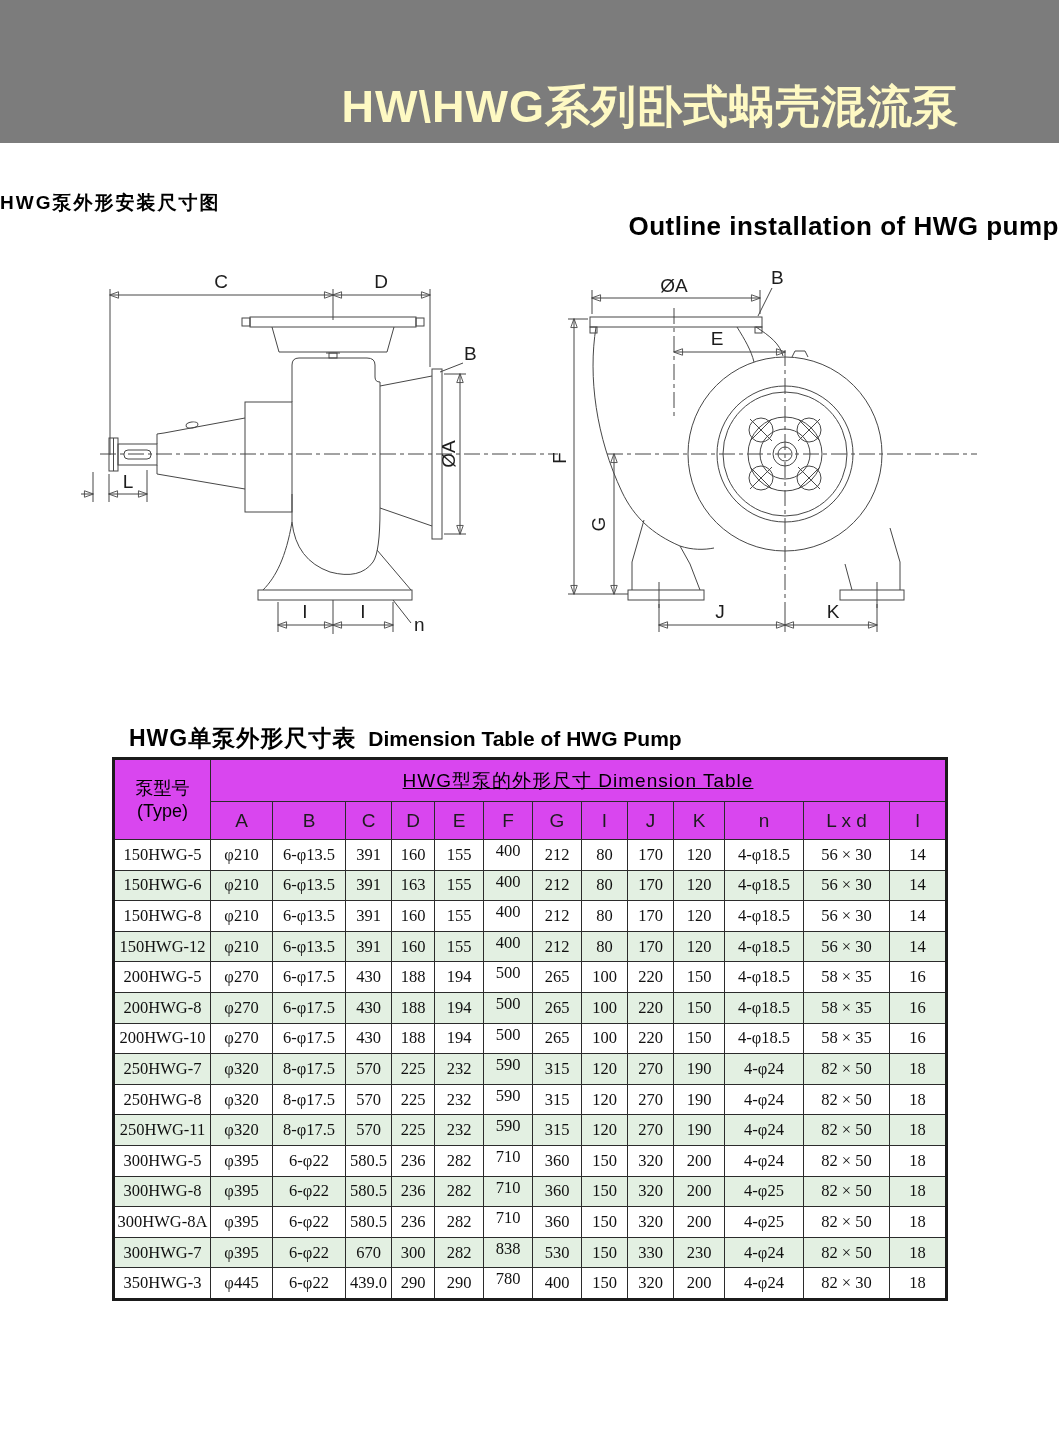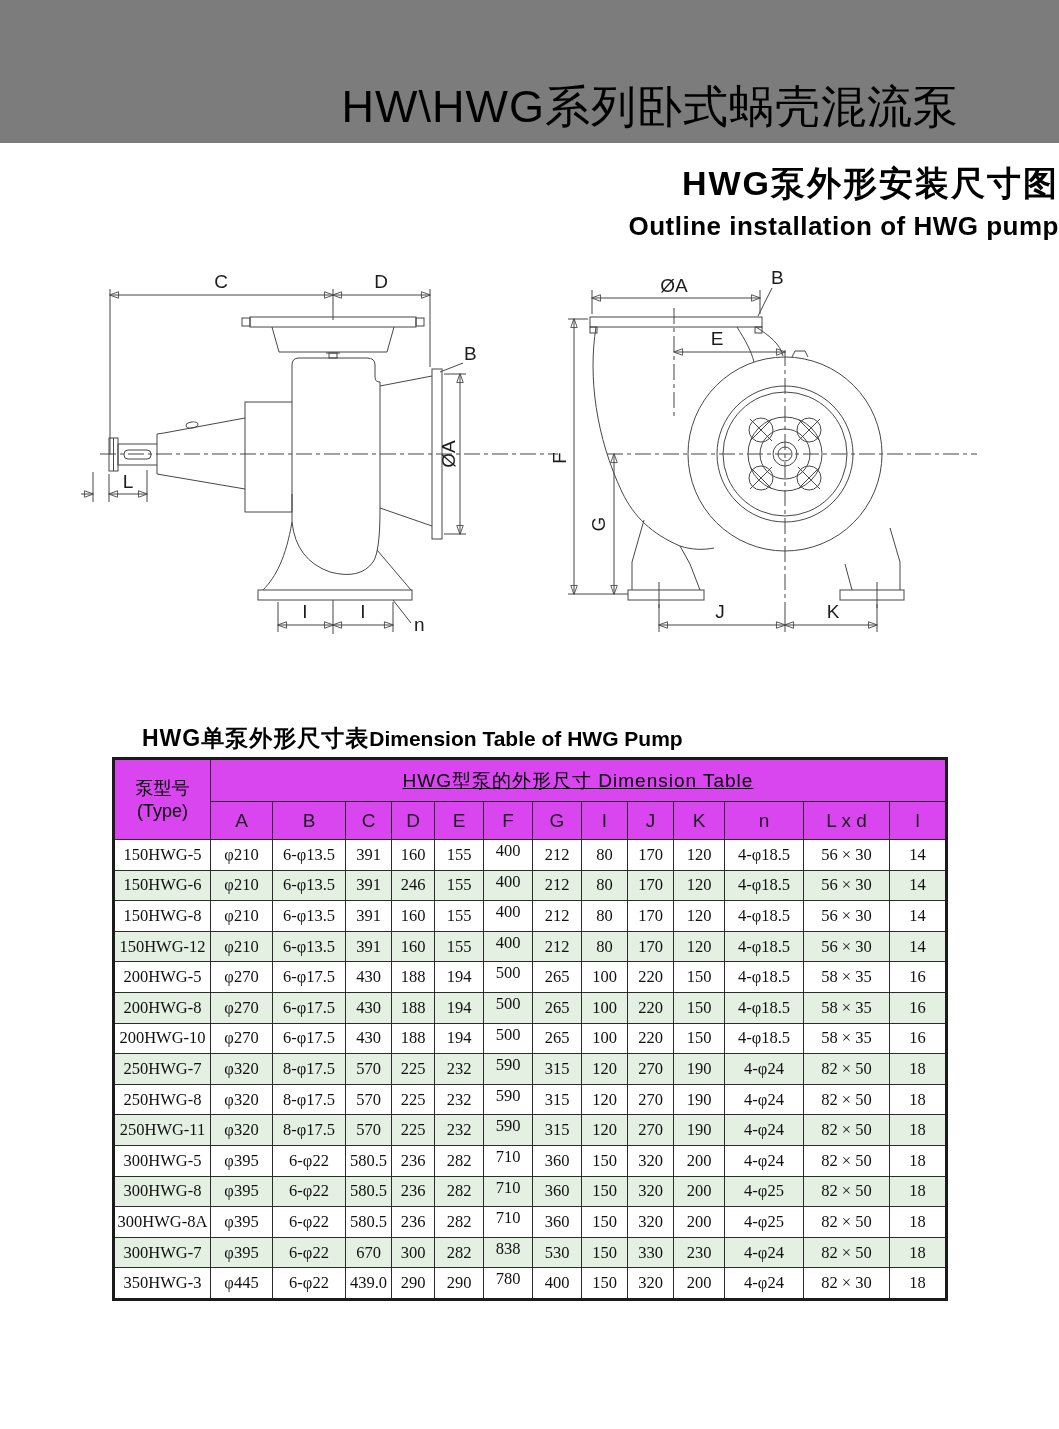--- a/index.html
+++ b/index.html
@@ -6,40 +6,40 @@
   body{
     width:1059px;height:1429px;position:relative;background:#ffffff;
     font-family:"Liberation Sans","DejaVu Sans",sans-serif;overflow:hidden;color:#000;
   }
   
   .banner{
     position:absolute;left:0;top:0;width:1059px;height:143px;background:#7c7c7c;
     display:flex;align-items:flex-end;justify-content:flex-end;
     padding:0 100px 6px 0;box-sizing:border-box;
   }
-  .banner-title{color:#000000;font-weight:normal;font-size:45px;letter-spacing:1px;white-space:nowrap;}
+  .banner-title{color:#fef9c3;font-weight:bold;font-size:45px;letter-spacing:1px;white-space:nowrap;}
   
-  .sub-zh{position:absolute;top:161px;left:0;width:100%;text-align:right;
-          font-size:34px;font-weight:bold;letter-spacing:2px;}
+  .sub-zh{position:absolute;top:190px;left:0;width:100%;text-align:left;
+          font-size:19px;font-weight:bold;letter-spacing:2px;}
   .sub-en{position:absolute;top:211px;left:0;width:100%;text-align:right;
           font-size:26px;font-weight:bold;letter-spacing:0.5px;}
   
   .draw{position:absolute;}
   #draw-left{left:80px;top:262px;}
   #draw-right{left:552px;top:262px;}
   .draw path,.draw line,.draw rect,.draw circle,.draw ellipse{
     stroke:#474747;stroke-width:1;fill:none;
   }
   .draw .cl{stroke-dasharray:16 4 4 4;}
   .draw text{fill:#1d1d1d;font-family:"Liberation Sans","DejaVu Sans",sans-serif;
              font-size:19px;stroke:none;}
   
   .table-title{position:absolute;left:129px;top:723px;font-weight:bold;white-space:nowrap;}
-  .table-title .zh{font-size:23px;letter-spacing:1px;margin-left:13px;}
-  .table-title .en{font-size:21px;text-align:right;}
+  .table-title .zh{font-size:23px;letter-spacing:1px;}
+  .table-title .en{font-size:21px;margin-left:12px;text-align:right;}
   
   table.dim{
     position:absolute;left:112px;top:757px;width:836px;
     border-collapse:collapse;table-layout:fixed;
     border:3px solid #1b1b1b;
   }
   table.dim th,table.dim td{
     border:1px solid #2b2b2b;text-align:center;vertical-align:middle;padding:0;
     overflow:hidden;white-space:nowrap;
   }
@@ -257,21 +257,21 @@
         <td>120</td>
         <td>4-φ18.5</td>
         <td>56 × 30</td>
         <td>14</td>
       </tr>
       <tr class="alt">
         <td>150HWG-6</td>
         <td>φ210</td>
         <td>6-φ13.5</td>
         <td>391</td>
-        <td>246</td>
+        <td>163</td>
         <td>155</td>
         <td class="raised">400</td>
         <td>212</td>
         <td>80</td>
         <td>170</td>
         <td>120</td>
         <td>4-φ18.5</td>
         <td>56 × 30</td>
         <td>14</td>
       </tr>

